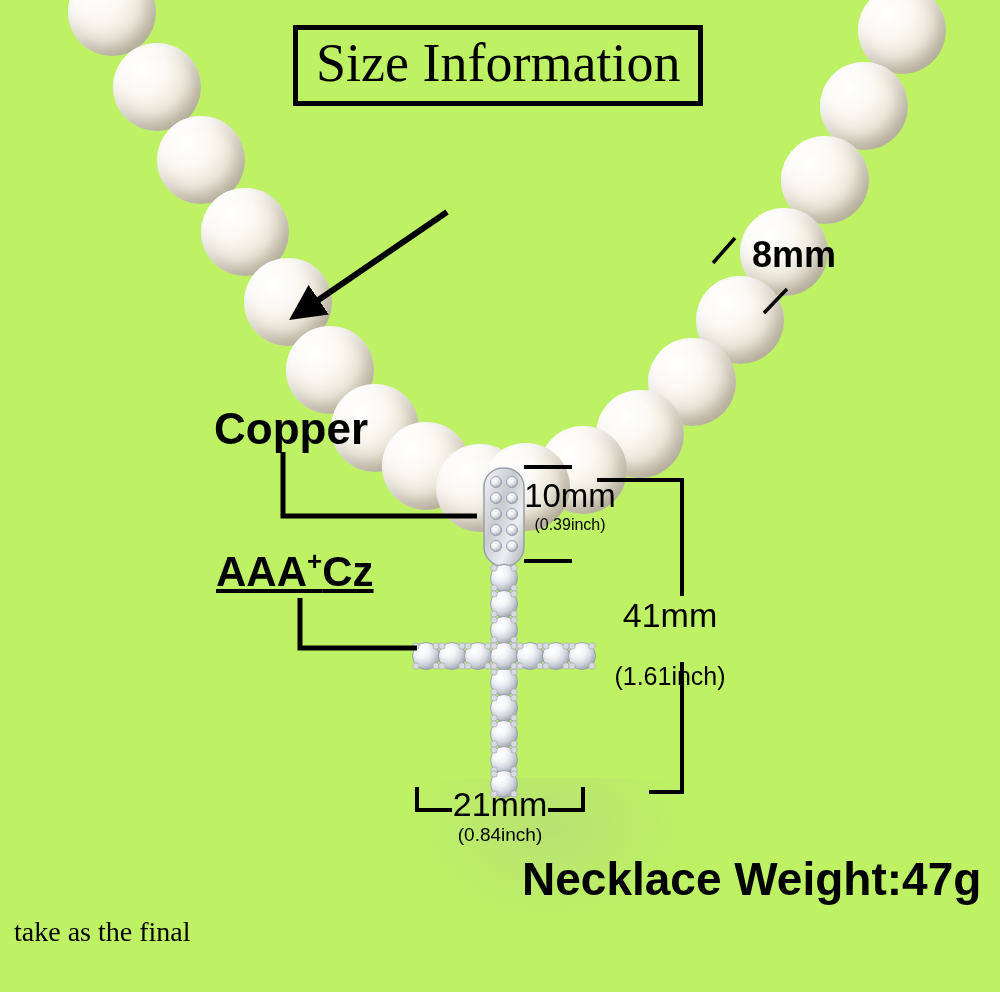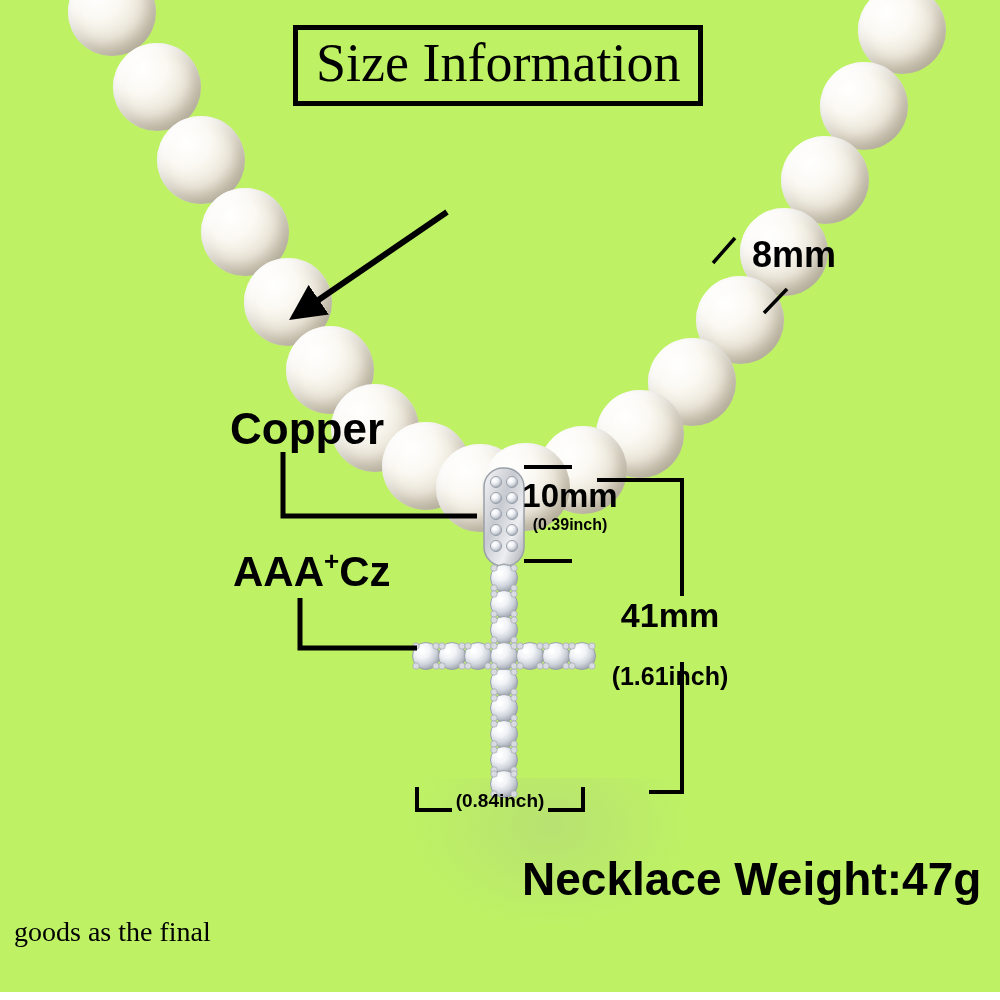--- a/index.html
+++ b/index.html
@@ -9,24 +9,24 @@
     background:radial-gradient(circle at 33% 30%, #ffffff 0%, #fbf9f3 28%, #ece7da 55%, #d6cfbd 78%, #b7ae99 97%);
     box-shadow:inset -7px -9px 16px rgba(115,105,85,0.35), inset 5px 6px 9px rgba(255,255,255,0.9);}
   .reflection{position:absolute;left:395px;top:778px;width:310px;height:160px;
     background:radial-gradient(ellipse at 50% 30%, rgba(160,160,168,0.20), rgba(255,255,255,0) 65%);}
   svg#scene{position:absolute;left:0;top:0;}
   .label{position:absolute;font-weight:bold;color:#000;white-space:nowrap;}
   #title-box{position:absolute;left:293px;top:25px;border:5px solid #000;padding:4px 18px 8px 18px;
     font-family:"Liberation Serif",serif;font-size:54px;line-height:1.1;white-space:nowrap;}
   #length-label{left:278px;top:152px;font-size:46px;}
   #pearl-size-label{left:733px;top:234px;font-size:36px;margin-left:19px;}
-  #copper-label{left:230px;top:404px;font-size:44px;}
-  #cz-label{left:233px;top:548px;font-size:42px;}
+  #copper-label{left:214px;top:404px;font-size:44px;}
+  #cz-label{left:216px;top:548px;font-size:42px;text-decoration:underline;}
   #cz-label .sup{font-size:26px;position:relative;top:-16px;}
-  .dim-box{position:absolute;text-align:center;font-weight:bold;}
+  .dim-box{position:absolute;text-align:center;font-weight:normal;}
   #bail-dim{left:505px;top:479px;width:130px;}
   #bail-dim .main{font-size:33px;line-height:33px;}
   #bail-dim .sub{font-size:16px;line-height:26px;}
   #height-dim{left:590px;top:598px;width:160px;}
   #height-dim .main{font-size:34px;line-height:34px;}
   #height-dim .sub{font-size:25px;line-height:28px;margin-top:30px;}
   #width-dim{left:420px;top:787px;width:160px;}
   #width-dim .main{font-size:34px;line-height:34px;}
   #width-dim .sub{font-size:19px;line-height:28px;}
   #weight-label{left:522px;top:852px;font-size:46px;}
@@ -231,22 +231,23 @@
     <div class="main">10mm</div>
     <div class="sub">(0.39inch)</div>
   </div>
 
   <div class="dim-box" id="height-dim">
     <div class="main">41mm</div>
     <div class="sub">(1.61inch)</div>
   </div>
 
   <div class="dim-box" id="width-dim">
+    <div class="main">21mm</div>
     <div class="sub">(0.84inch)</div>
   </div>
 
   <div class="label" id="weight-label">Necklace Weight:47g</div>
 
   <div id="note">
-    <div>goods as the final</div>
+    <div>take as the final</div>
   </div>
 
 </div>
 
 </body></html>

